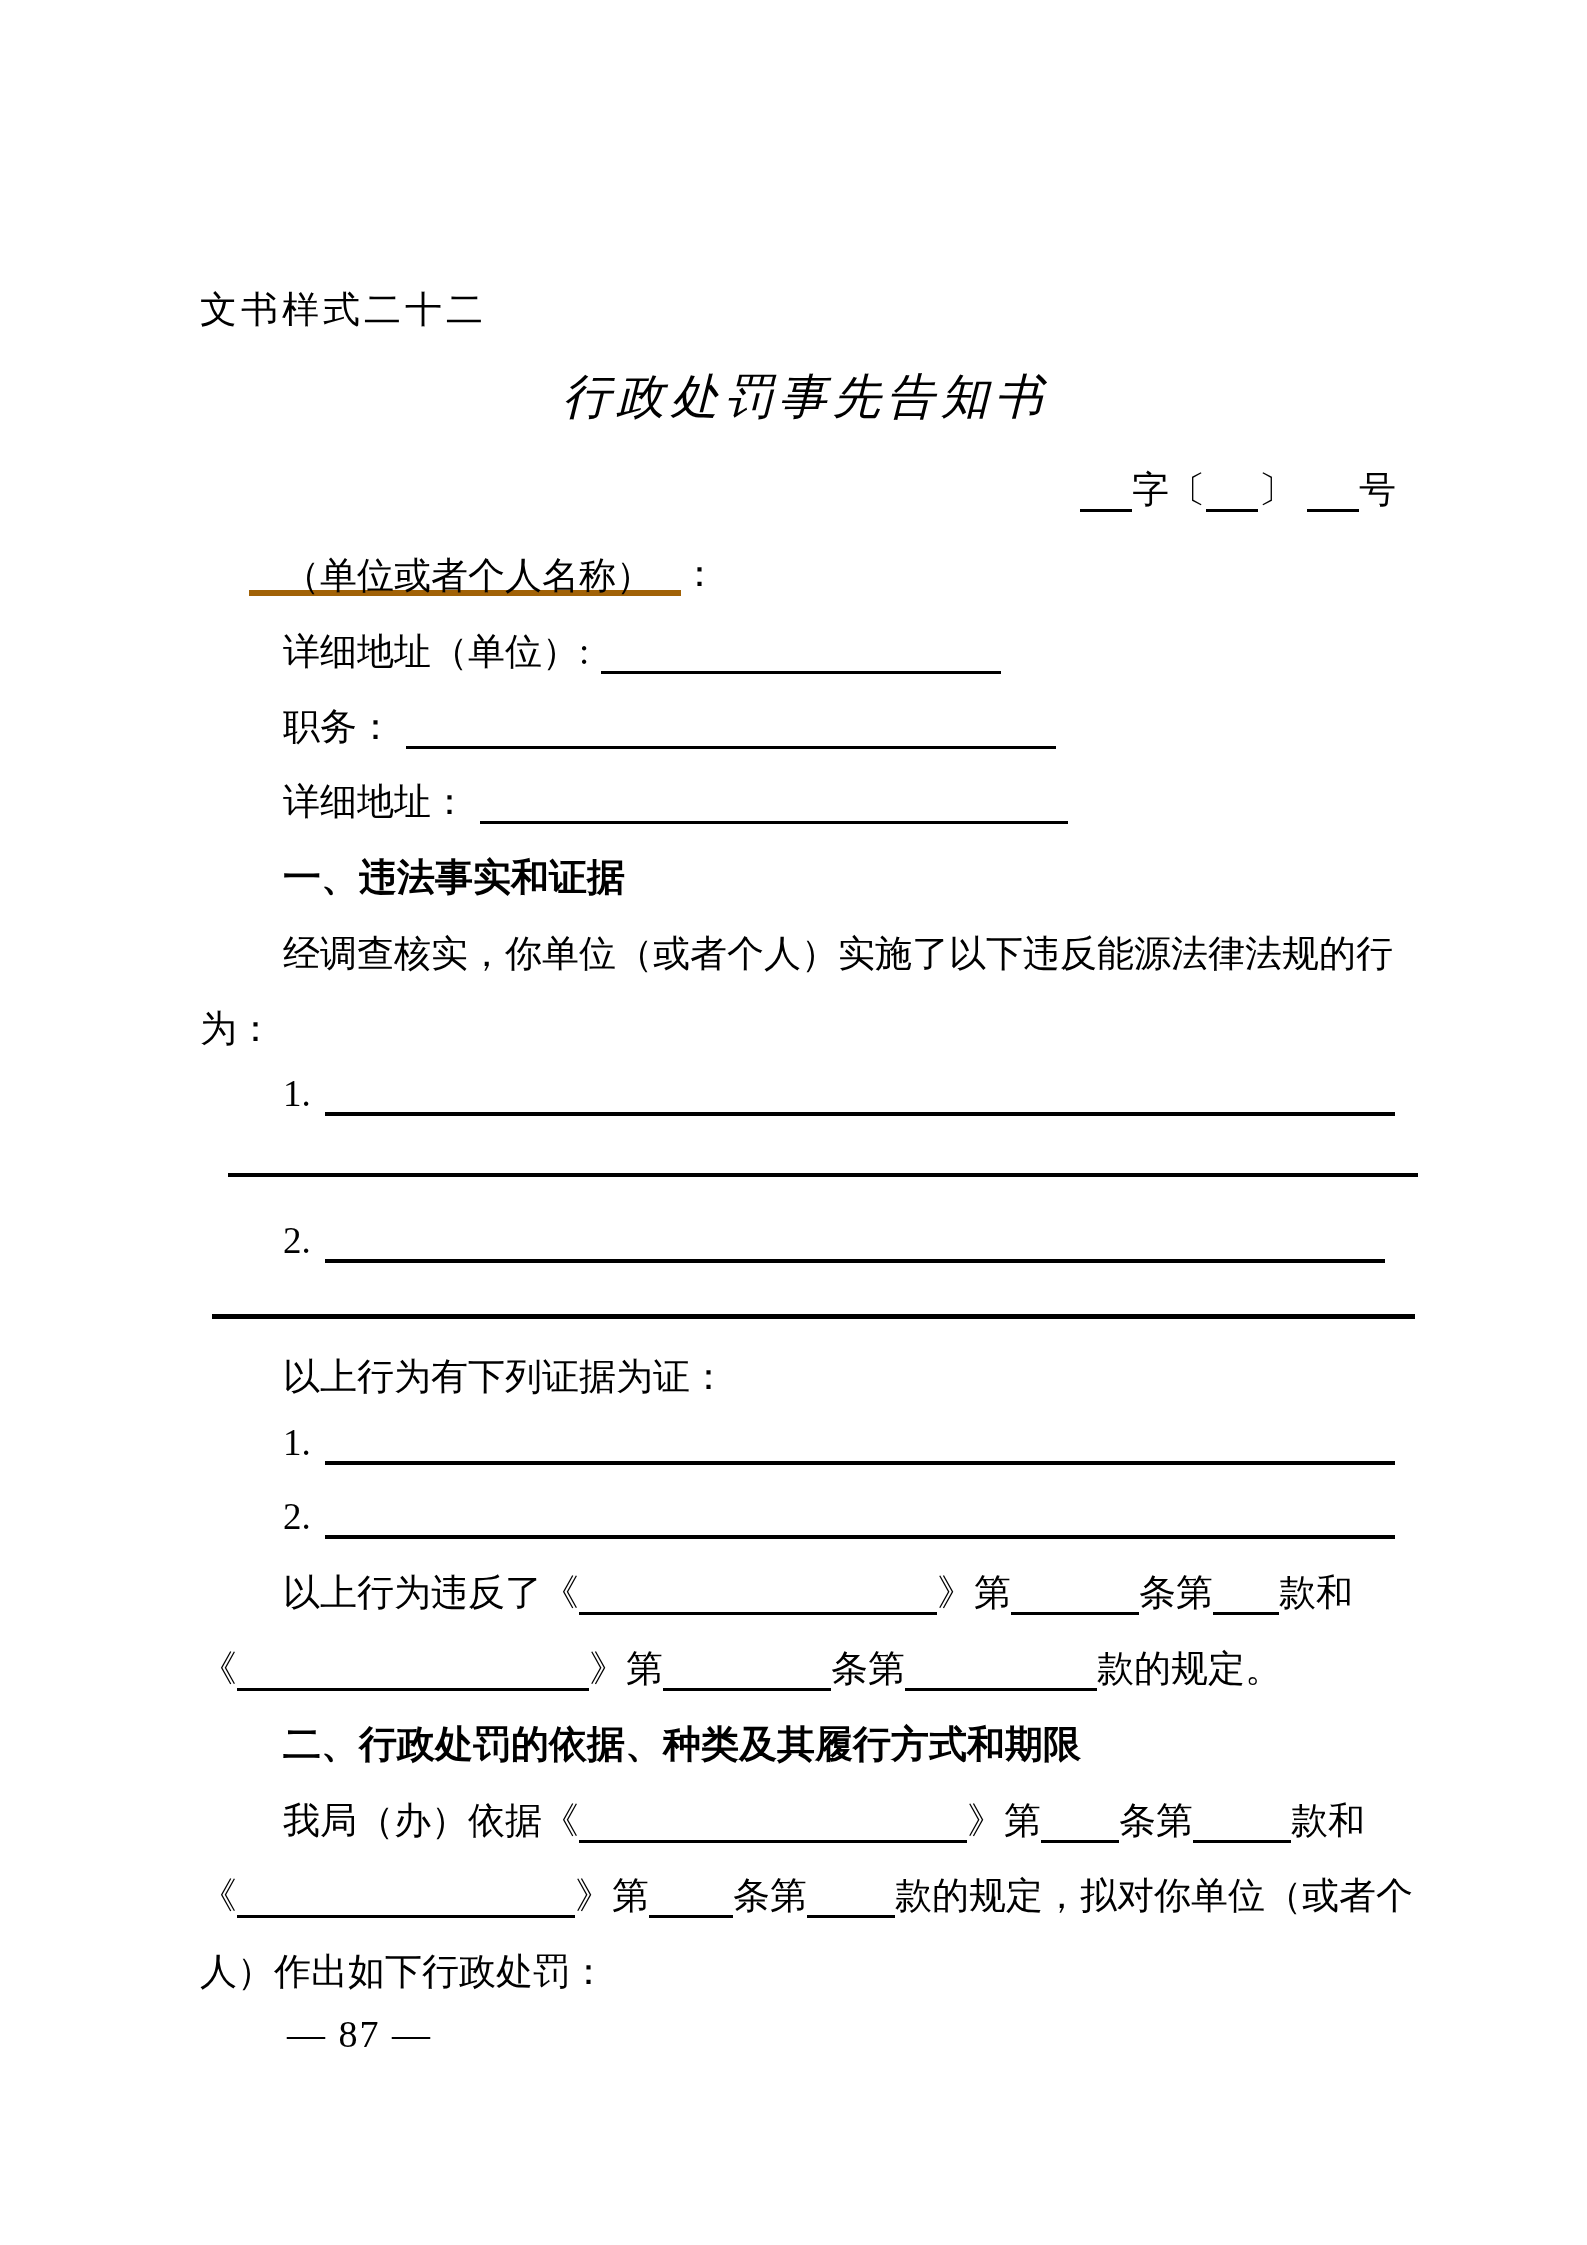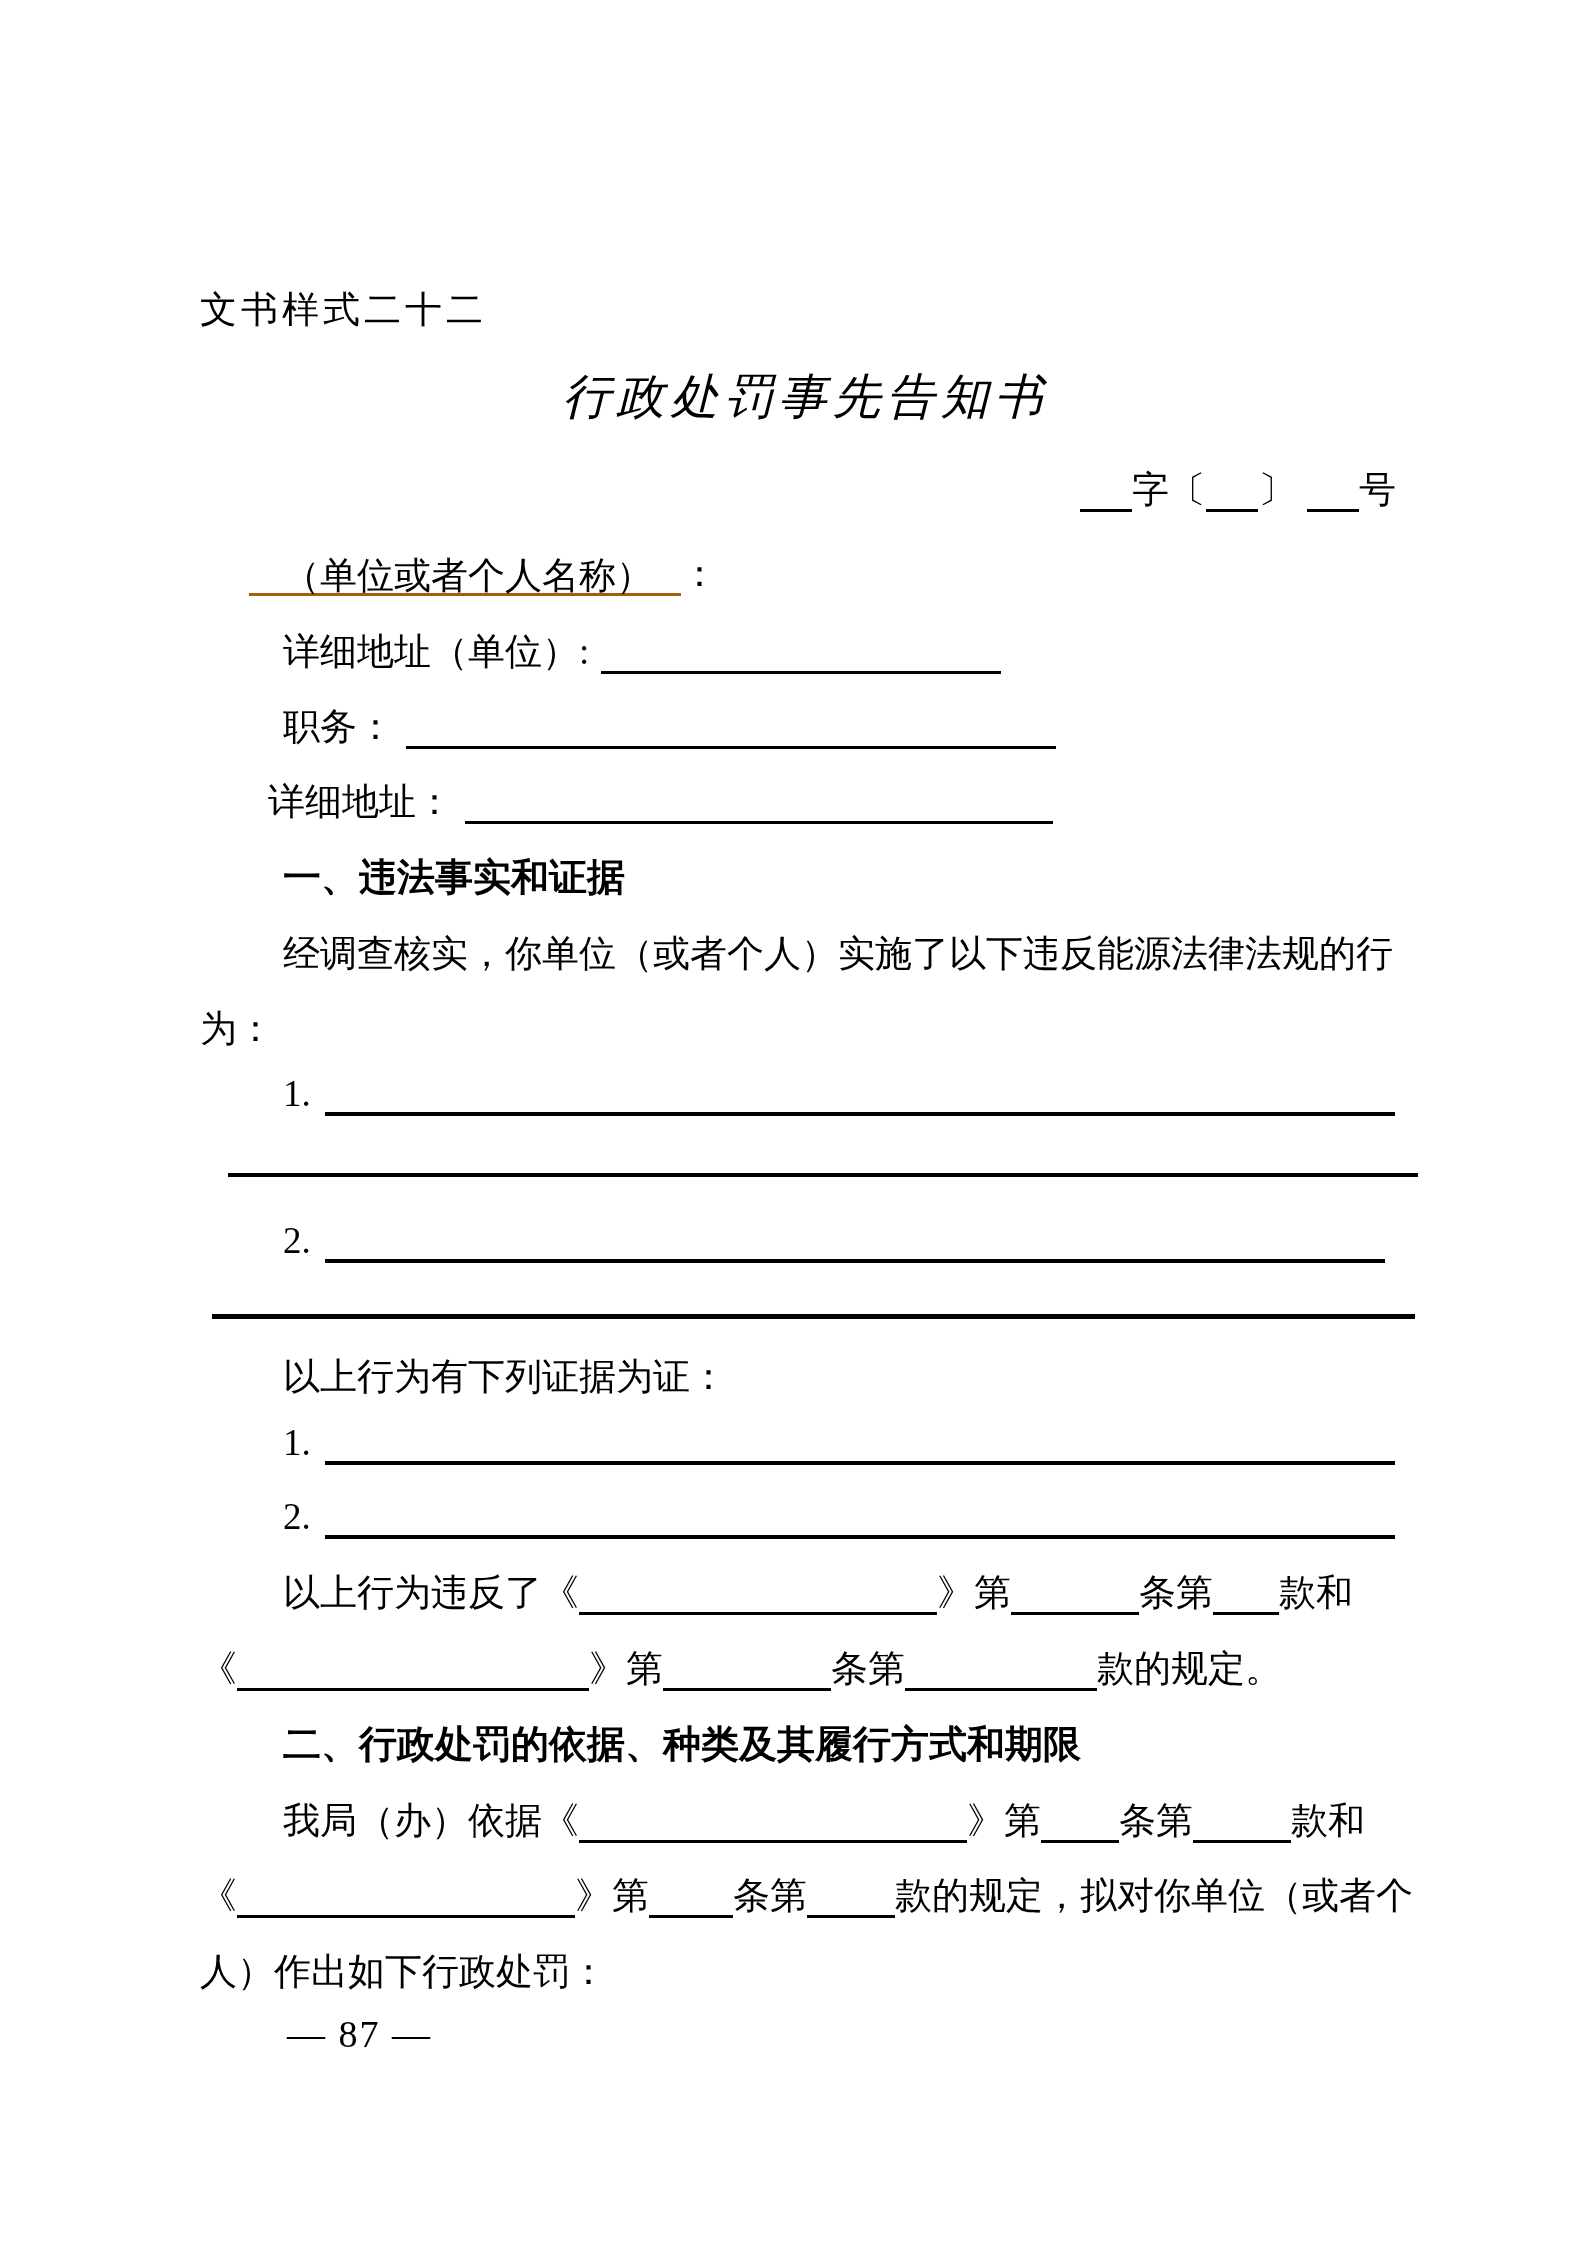--- a/index.html
+++ b/index.html
@@ -23,38 +23,38 @@
   .blank {
     display: inline-block;
     height: 40px;
     border-bottom: 3px solid #000;
     vertical-align: bottom;
   }
   .blank.thick { border-bottom-width: 4px; }
   .underlined-label {
     display: inline-block;
     height: 42px;
-    border-bottom: 3px solid #a16207;
+    border-bottom: 6px solid #a16207;
     vertical-align: bottom;
     padding-left: 34px;
     padding-right: 28px;
   }
   .doc-style { top: 288px; left: 200px; letter-spacing: 4px; }
   .title-line {
     top: 352px; left: 200px; width: 1193px;
     text-align: center; text-indent: 18px;
     font-size: 48px; line-height: 90px; height: 90px;
     font-weight: 400; font-style: italic;
     letter-spacing: 6px;
   }
   .doc-no { top: 468px; left: 200px; width: 1196px; text-align: right; }
   .recipient { top: 552px; left: 249px; }
   .legal-rep { top: 630px; left: 283px; }
   .position-line { top: 705px; left: 283px; }
-  .address-line { top: 780px; left: 268px; }
+  .address-line { top: 780px; left: 283px; }
   .heading {
     font-family: "Liberation Sans", sans-serif;
     font-weight: 700;
     font-size: 38px;
   }
   .heading1 { top: 855px; left: 283px; }
   .intro1 { top: 932px; left: 283px; }
   .intro2 { top: 1007px; left: 200px; }
   .item1 { top: 1072px; left: 283px; }
   .item2 { top: 1219px; left: 283px; }

